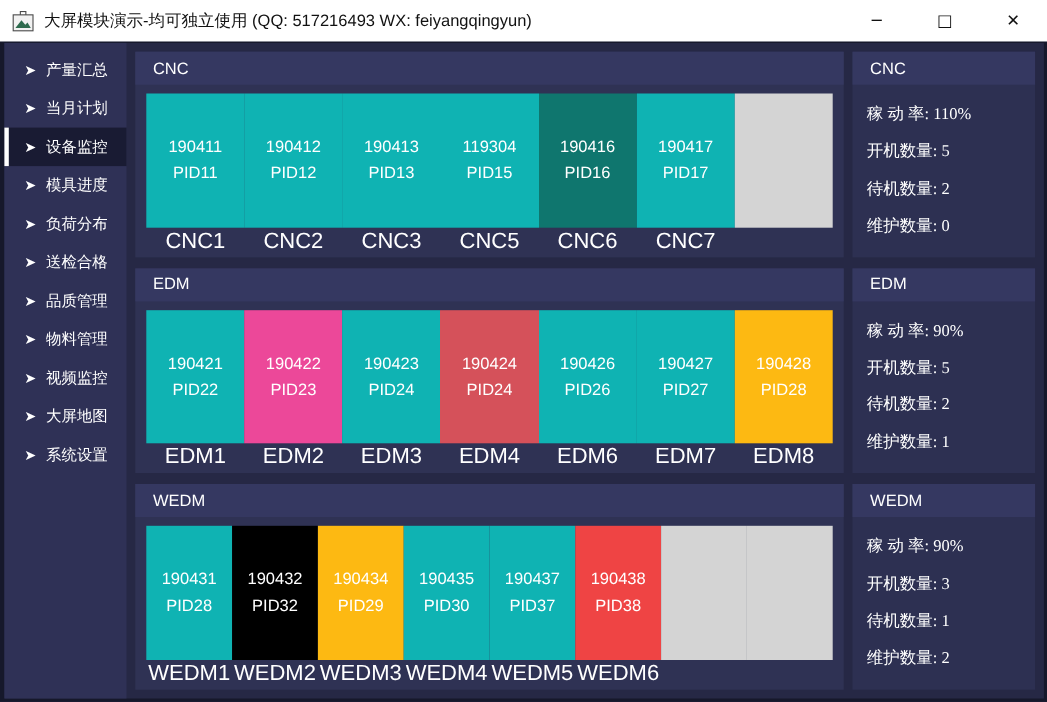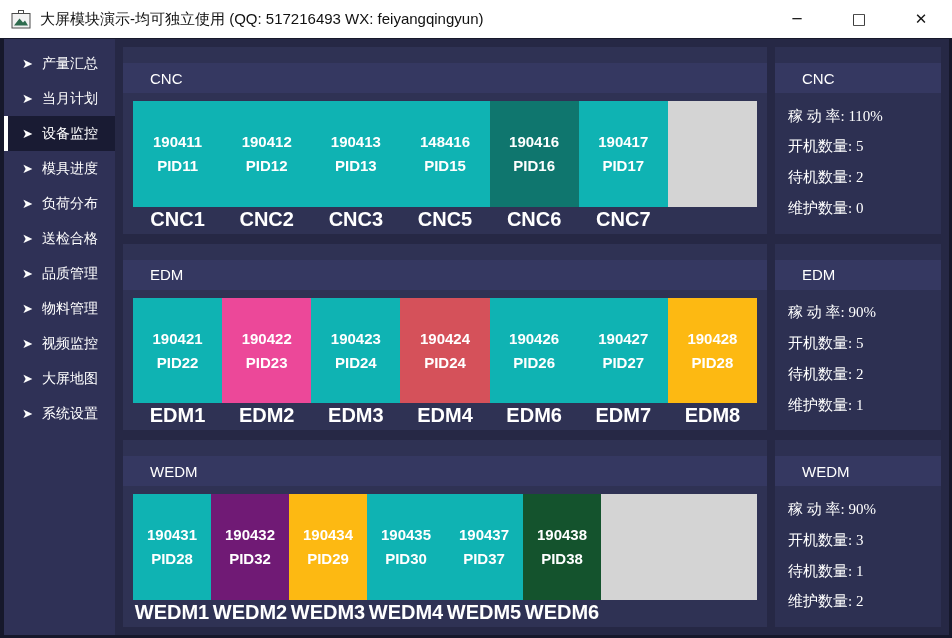--- a/index.html
+++ b/index.html
@@ -43,23 +43,23 @@
   }
   .menu-item.active { background:#191b33; border-left-color:#ffffff; }
   .arrow { font-size:13px; line-height:1; }
   .mlabel { white-space:nowrap; }
 
   
   .main { flex:1; display:flex; flex-direction:column; gap:10px; padding:8px; min-width:0; }
   .panel { flex:1; background:#2f3254; display:flex; flex-direction:column; min-height:0; }
   .phead {
     height:30px; flex:0 0 30px; display:flex; align-items:center;
-    padding-left:27px; color:#fff; font-size:15px; background:#353861;margin-top:16px;
-  }
-  .tiles { flex:1; display:flex; padding:8px 10px 2px; min-height:0;font-weight:bold; }
+    padding-left:16px; color:#fff; font-size:15px; background:#353861;
+  }
+  .tiles { flex:1; display:flex; padding:8px 10px 2px; min-height:0; }
   .slot { flex:1; display:flex; flex-direction:column; min-width:0; }
   .tile {
     flex:1; display:flex; flex-direction:column; align-items:center;
     justify-content:center; color:#fff; font-size:15px; line-height:1.6;
     cursor:pointer; min-height:0; text-align:center;
   }
   .tlabel {
     height:25px; flex:0 0 25px; display:flex; align-items:center;
     justify-content:center; color:#fff; font-size:20px;
   }
@@ -161,21 +161,21 @@
             </div>
             <div class="slot">
               <div class="tile" style="background:#0fb3b3">
                 <div class="tline">190413</div>
                 <div class="tline">PID13</div>
               </div>
               <div class="tlabel">CNC3</div>
             </div>
             <div class="slot">
               <div class="tile" style="background:#0fb3b3">
-                <div class="tline">148416</div>
+                <div class="tline">119304</div>
                 <div class="tline">PID15</div>
               </div>
               <div class="tlabel">CNC5</div>
             </div>
             <div class="slot">
               <div class="tile" style="background:#0f766e">
                 <div class="tline">190416</div>
                 <div class="tline">PID16</div>
               </div>
               <div class="tlabel">CNC6</div>
@@ -254,21 +254,21 @@
           <div class="phead">WEDM</div>
           <div class="tiles">
             <div class="slot">
               <div class="tile" style="background:#0fb3b3">
                 <div class="tline">190431</div>
                 <div class="tline">PID28</div>
               </div>
               <div class="tlabel">WEDM1</div>
             </div>
             <div class="slot">
-              <div class="tile" style="background:#701a75">
+              <div class="tile" style="background:#000000">
                 <div class="tline">190432</div>
                 <div class="tline">PID32</div>
               </div>
               <div class="tlabel">WEDM2</div>
             </div>
             <div class="slot">
               <div class="tile" style="background:#fdb912">
                 <div class="tline">190434</div>
                 <div class="tline">PID29</div>
               </div>
@@ -282,21 +282,21 @@
               <div class="tlabel">WEDM4</div>
             </div>
             <div class="slot">
               <div class="tile" style="background:#0fb3b3">
                 <div class="tline">190437</div>
                 <div class="tline">PID37</div>
               </div>
               <div class="tlabel">WEDM5</div>
             </div>
             <div class="slot">
-              <div class="tile" style="background:#14532d">
+              <div class="tile" style="background:#ef4444">
                 <div class="tline">190438</div>
                 <div class="tline">PID38</div>
               </div>
               <div class="tlabel">WEDM6</div>
             </div>
             <div class="slot">
               <div class="tile" style="background:#d4d4d4">
                 <div class="tline"></div>
                 <div class="tline"></div>
               </div>

